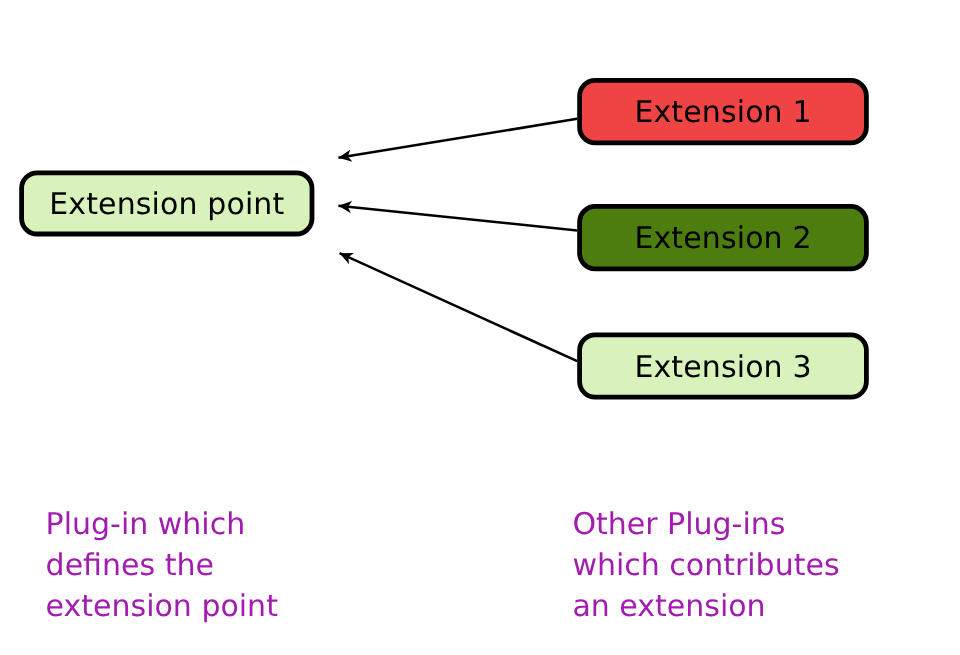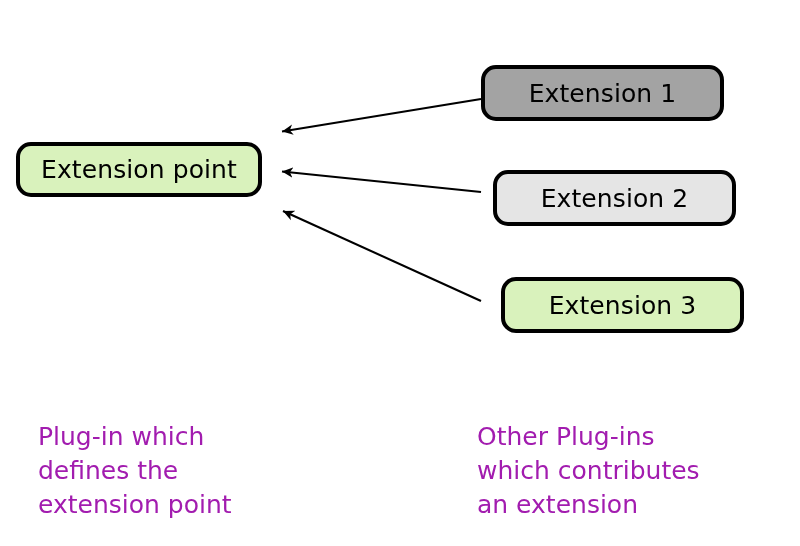--- a/index.html
+++ b/index.html
@@ -104,29 +104,29 @@
     </g>
     <g>
       <line x1="481" y1="301" x2="283" y2="211" stroke="#000000" stroke-width="2.1" marker-end="url(#arrowhead)"></line>
     </g>
   </svg>
 
   <div class="node" id="node-extension-point" style="left: 16px; top: 142px; width: 246px; height: 55px; background: rgb(217, 242, 188); border-color: rgb(0, 0, 0);">
     <span class="node-label">Extension point</span>
   </div>
 
-  <div class="node" id="node-extension-1" style="left: 481px; top: 65px; width: 243px; height: 56px; background: #a3a3a3; border-color: rgb(0, 0, 0);">
+  <div class="node" id="node-extension-1" style="left: 481px; top: 65px; width: 243px; height: 56px; background: #ef4444; border-color: rgb(0, 0, 0);">
     <span class="node-label">Extension 1</span>
   </div>
 
-  <div class="node" id="node-extension-2" style="left: 481px; top: 170px; width: 243px; height: 56px; background: #e5e5e5; border-color: rgb(0, 0, 0); margin-left: 12px;">
+  <div class="node" id="node-extension-2" style="left: 481px; top: 170px; width: 243px; height: 56px; background: #4d7c0f; border-color: rgb(0, 0, 0);">
     <span class="node-label">Extension 2</span>
   </div>
 
-  <div class="node" id="node-extension-3" style="left: 481px; top: 277px; width: 243px; height: 56px; background: rgb(217, 242, 188); border-color: rgb(0, 0, 0); margin-left: 20px;">
+  <div class="node" id="node-extension-3" style="left: 481px; top: 277px; width: 243px; height: 56px; background: rgb(217, 242, 188); border-color: rgb(0, 0, 0);">
     <span class="node-label">Extension 3</span>
   </div>
 
   <div class="caption" id="caption-left">Plug-in which
 defines the
 extension point</div>
 
   <div class="caption" id="caption-right">Other Plug-ins
 which contributes
 an extension</div>

